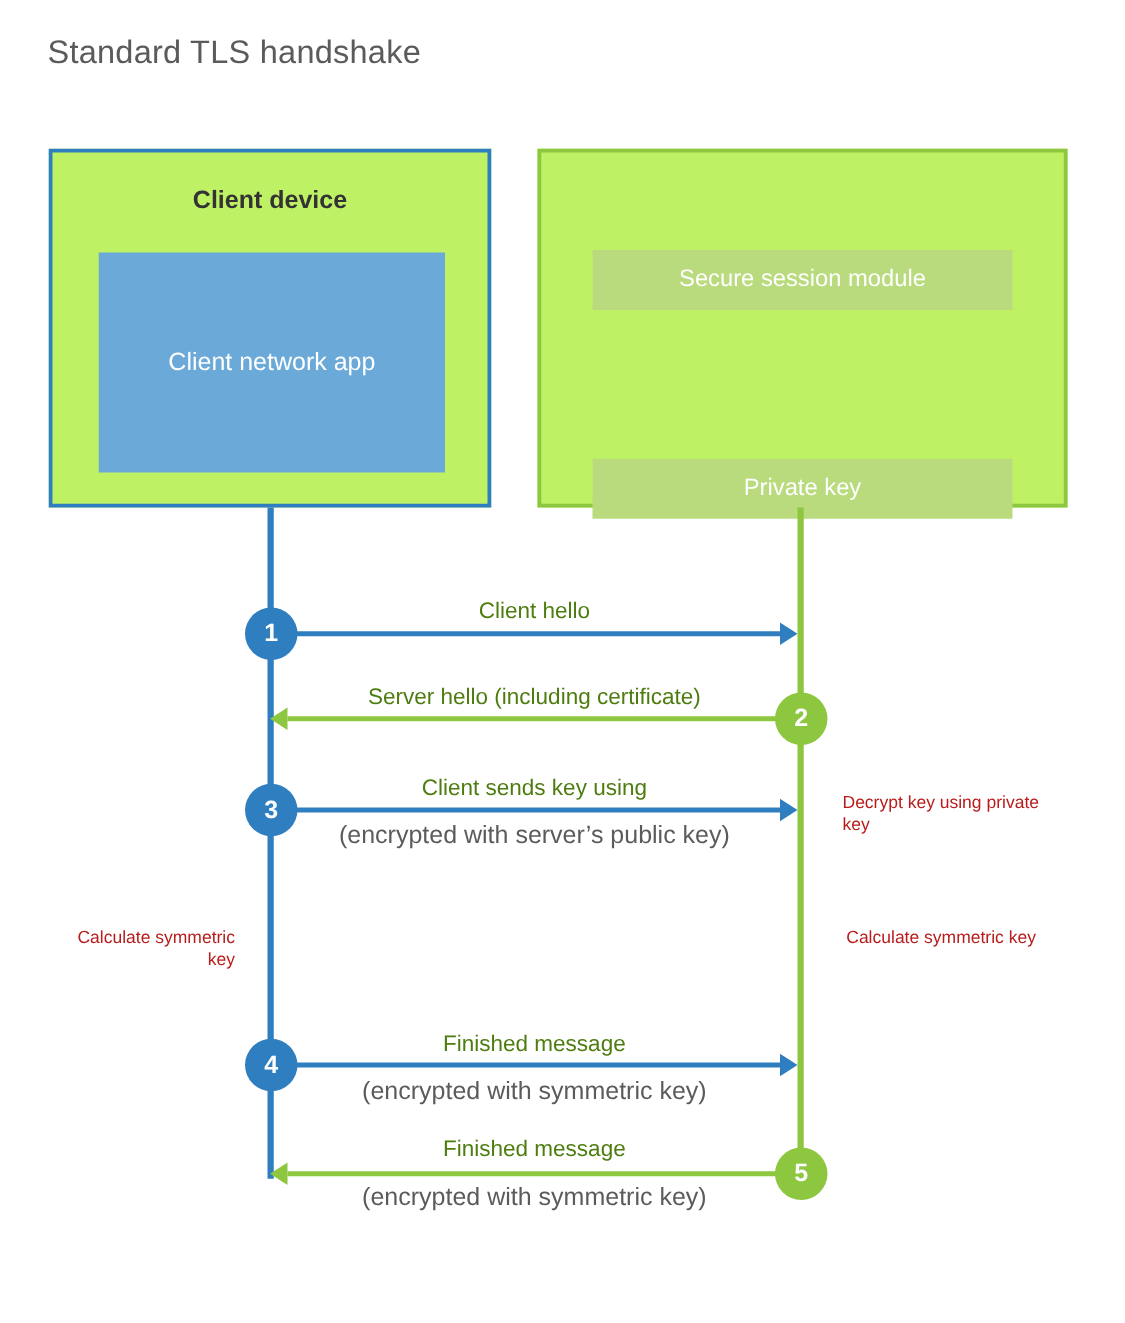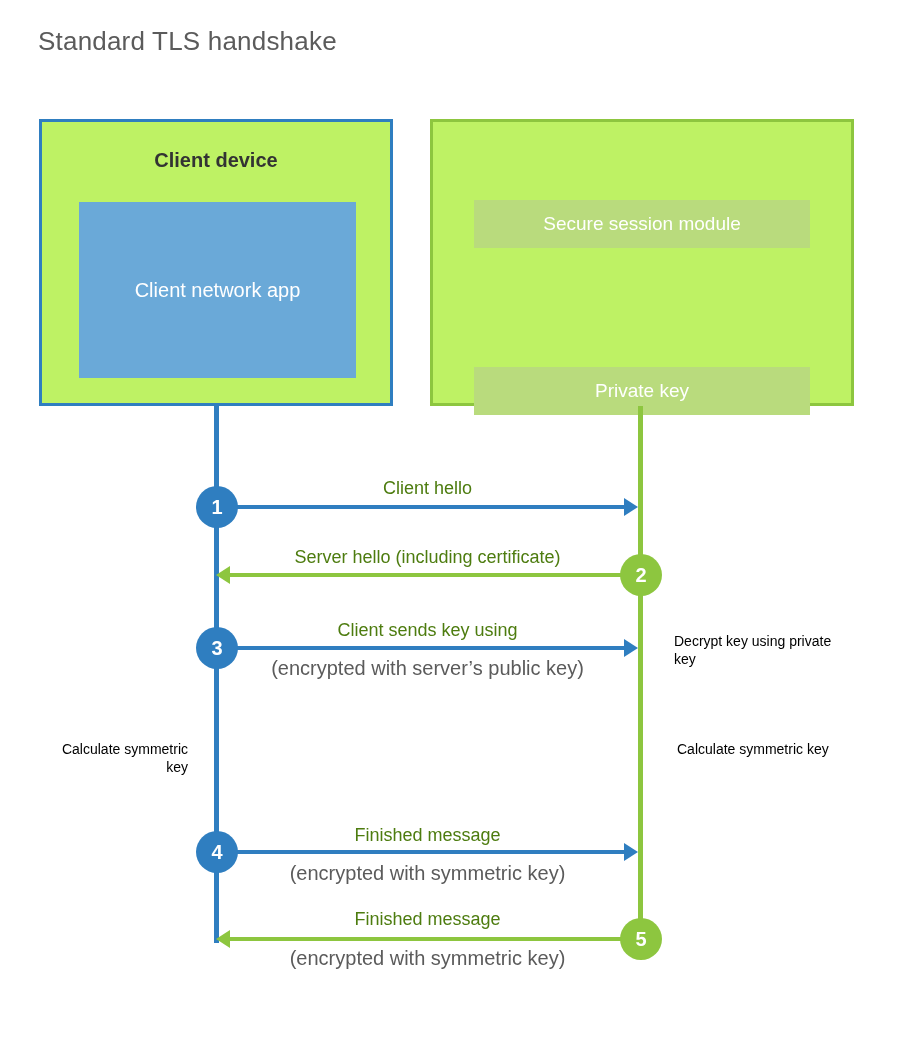--- a/index.html
+++ b/index.html
@@ -160,21 +160,21 @@
     position: absolute;
     text-align: center;
     font-size: 20px;
     color: #5b5b5b;
     white-space: nowrap;
   }
   .side-note {
     position: absolute;
     font-size: 14px;
     line-height: 18px;
-    color: #000000;
+    color: #b91c1c;
   }
   .side-note.right-align { text-align: right; }
 </style>
 </head>
 <body>
 
 <div id="diagram-title">Standard TLS handshake</div>
 
 <div class="endpoint-box" id="client-device-box">
   <div class="endpoint-title">Client device</div>

